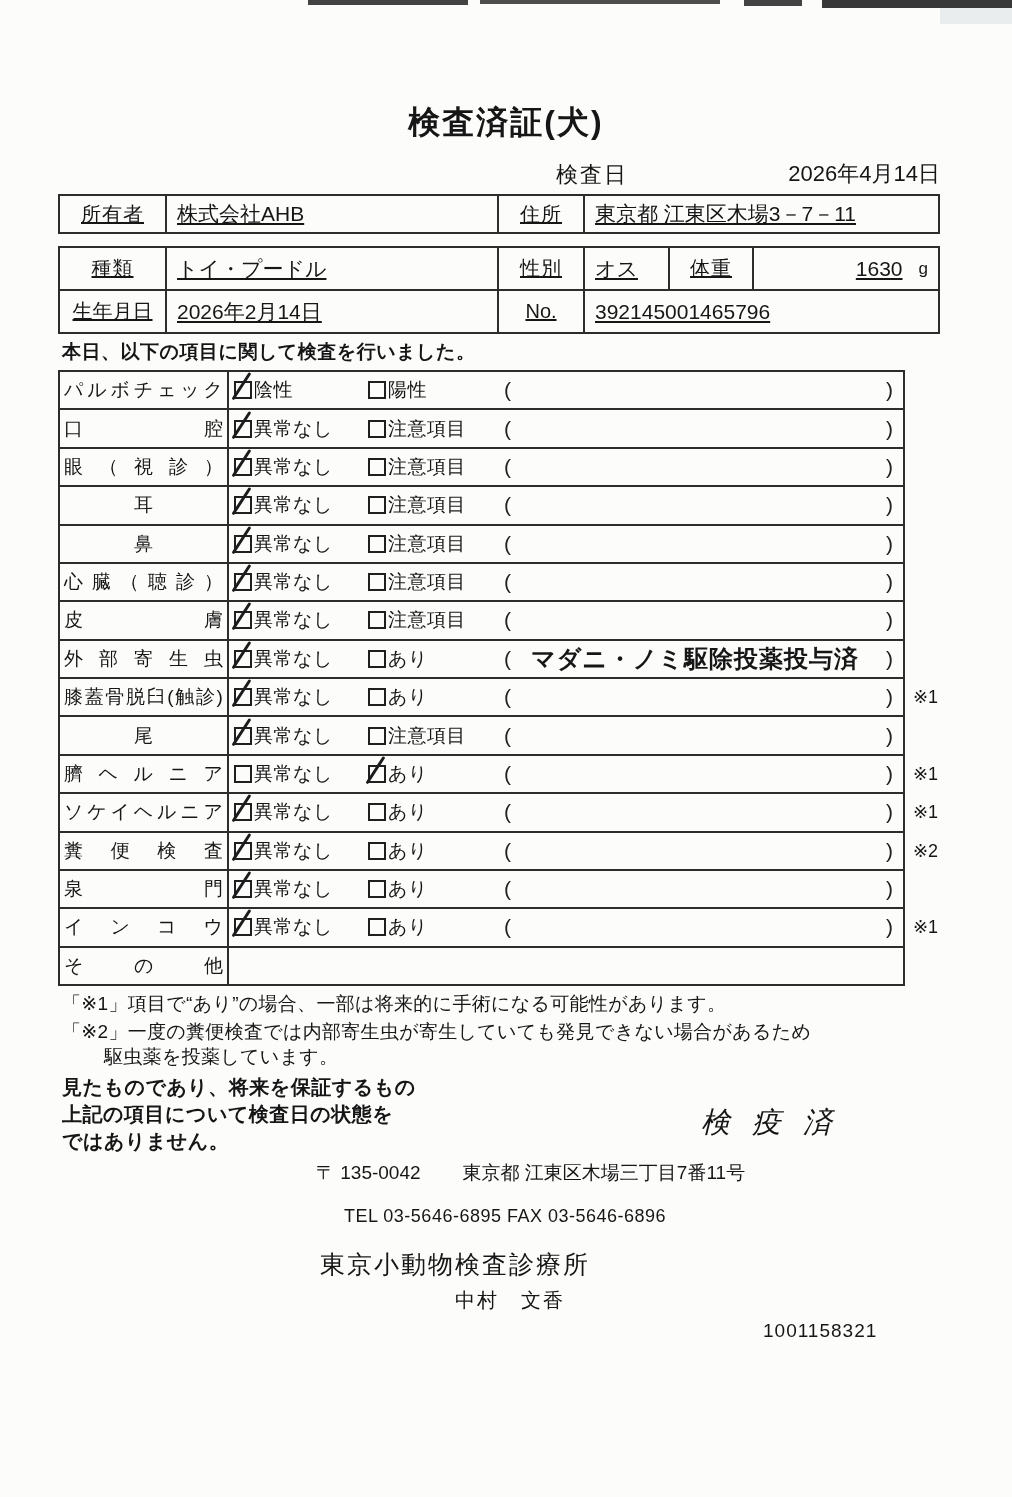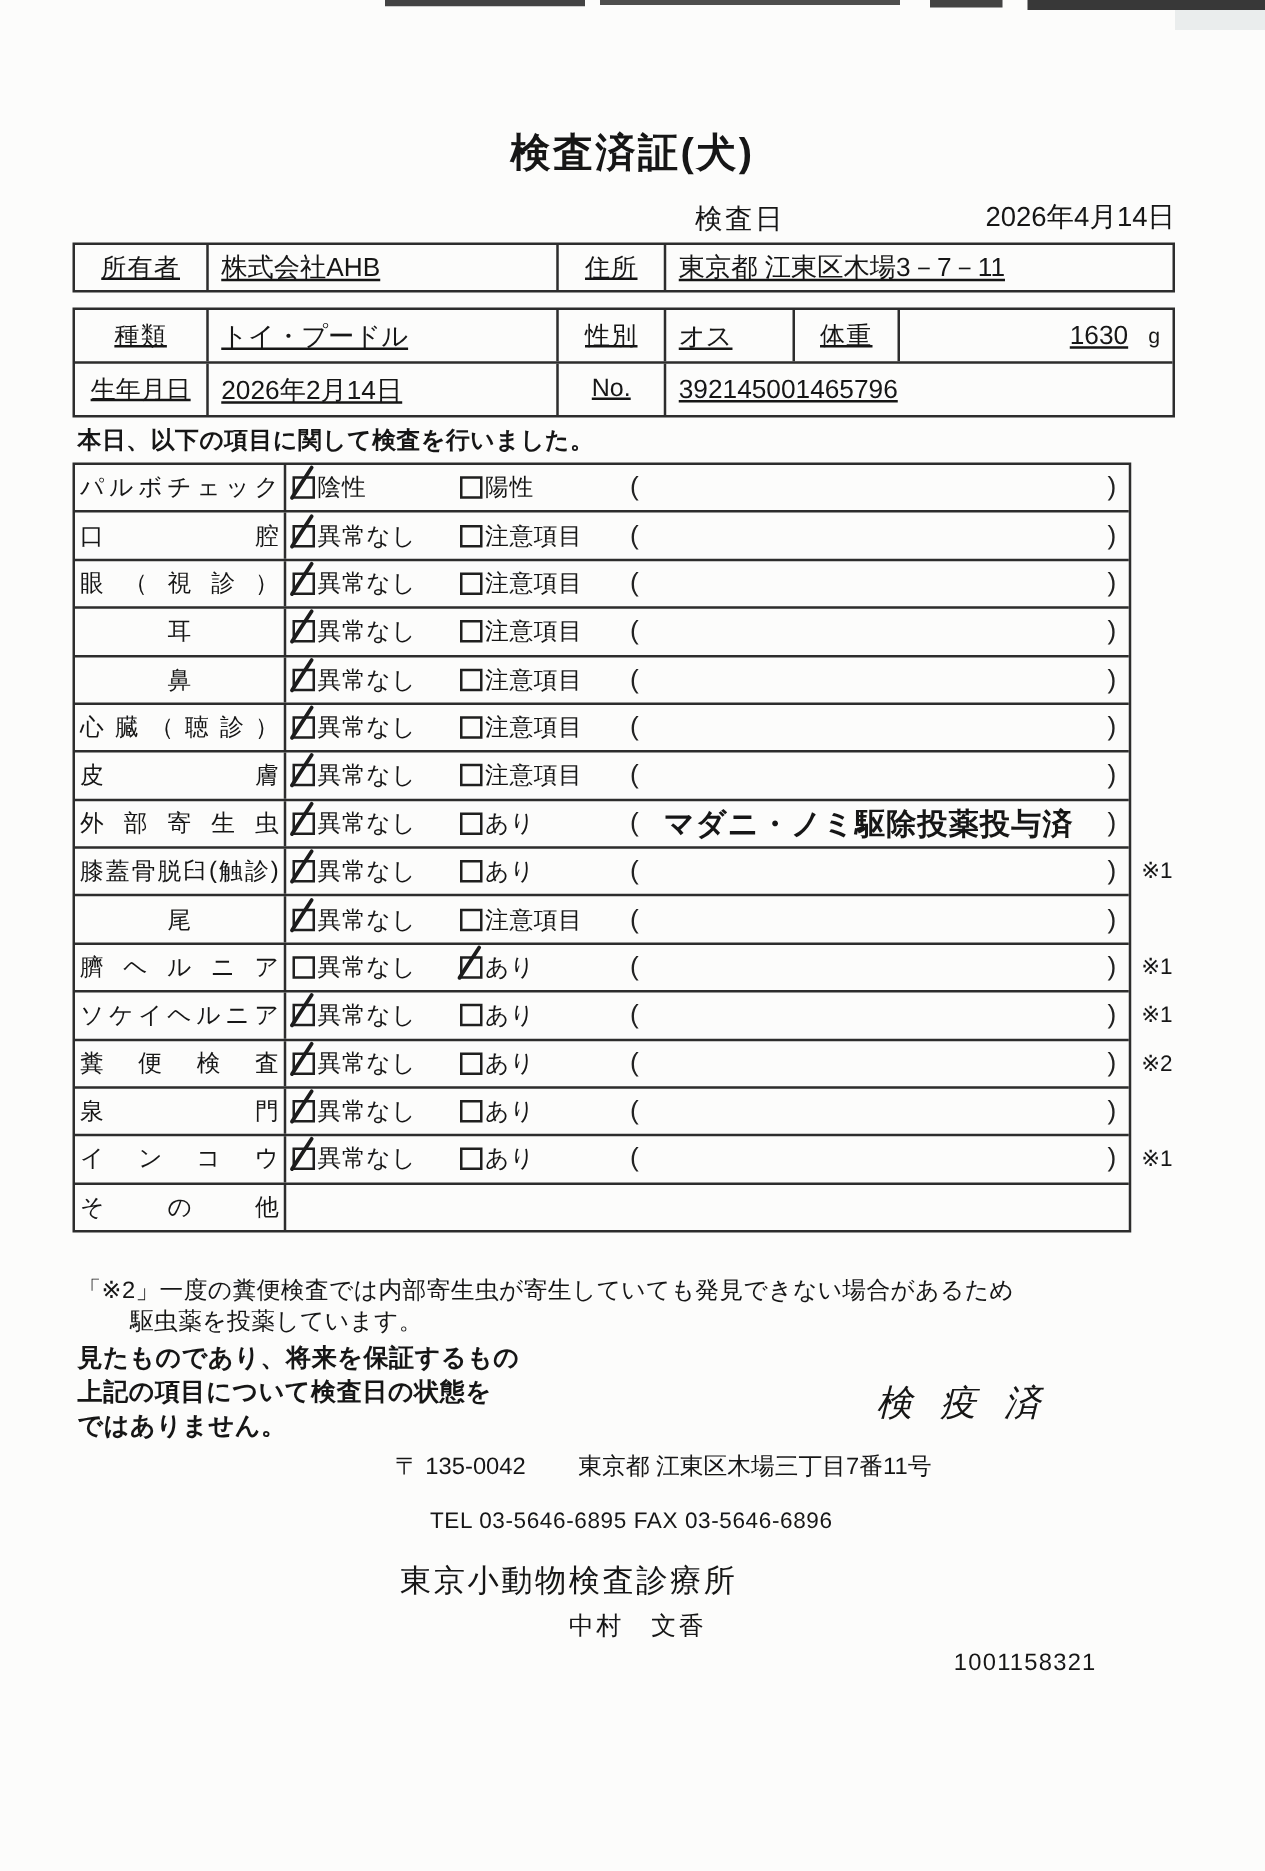--- a/index.html
+++ b/index.html
@@ -13,22 +13,22 @@
   .date-label{position:absolute;left:556px;top:160px;font-size:22px;font-weight:500;letter-spacing:2px;text-align:right;}
   .date-value{position:absolute;left:700px;top:159px;width:240px;text-align:right;font-size:22px;font-weight:500;}
 
   
   .htable{position:absolute;left:58px;width:882px;border:2px solid #2d2d2d;box-sizing:border-box;display:flex;flex-direction:column;}
   .hrow{display:flex;flex:1;}
   .hrow + .hrow{border-top:2px solid #2d2d2d;}
   .hcell{box-sizing:border-box;display:flex;align-items:center;font-size:21px;font-weight:500;padding:0 10px;overflow:hidden;white-space:nowrap;text-decoration:underline;}
   .hcell.lab{justify-content:center;font-size:20px;letter-spacing:1px;}
   .hcell.bR{border-right:2px solid #2d2d2d;}
-  .w107{width:107px;flex:none}.w332{width:280px;flex:none}.w86{width:86px;flex:none}
-  .w95{width:103px;flex:none}.w84{width:84px;flex:none}.wfill{flex:1}
+  .w107{width:107px;flex:none}.w332{width:332px;flex:none}.w86{width:86px;flex:none}
+  .w95{width:85px;flex:none}.w84{width:84px;flex:none}.wfill{flex:1}
   .weight-cell{justify-content:flex-end;}
   .weight-unit{font-size:17px;margin-left:16px;}
 
   .intro{position:absolute;left:62px;top:339px;font-size:19px;font-weight:600;letter-spacing:.5px;}
 
   
   .cl-table{position:absolute;left:58px;top:370px;width:847px;height:616px;border:2px solid #2d2d2d;
             box-sizing:border-box;display:flex;flex-direction:column;}
   .cl-row{flex:1;display:flex;position:relative;}
   .cl-row + .cl-row{border-top:2px solid #2d2d2d;}
@@ -461,20 +461,21 @@
       <div class="cl-row">
         <div class="cl-label">
           <span>そ</span>
           <span>の</span>
           <span>他</span>
         </div>
         <div class="cl-content"></div>
       </div>
     </div>
 
+  <div class="note" style="left:62px;top:991px;">「※1」項目で“あり”の場合、一部は将来的に手術になる可能性があります。</div>
   <div class="note" style="left:62px;top:1019px;">「※2」一度の糞便検査では内部寄生虫が寄生していても発見できない場合があるため</div>
   <div class="note" style="left:104px;top:1044px;">駆虫薬を投薬しています。</div>
 
   <div class="disclaimer">
     <div>見たものであり、将来を保証するもの</div>
     <div>上記の項目について検査日の状態を</div>
     <div>ではありません。</div>
   </div>
 
   <div class="stamp">検 疫 済</div>

